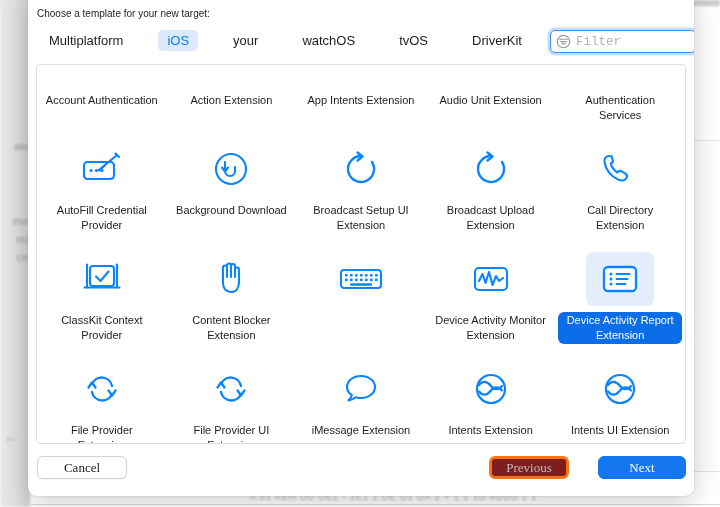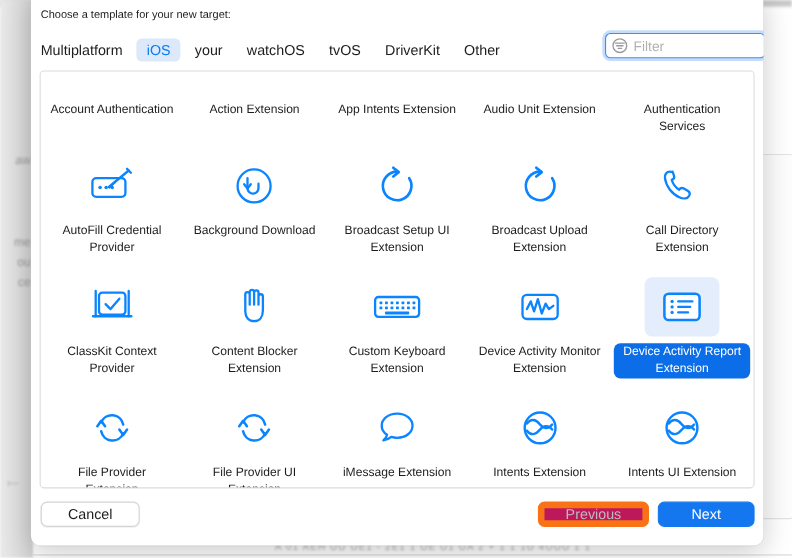--- a/index.html
+++ b/index.html
@@ -99,26 +99,27 @@
     position: absolute;
     left: 9px;
     top: 16px;
     font-size: 10px;
     color: #1d1d1f;
   }
 
   
   .tabbar {
     position: absolute;
-    left: 0;
+    left: 12px;
     top: 38px;
     width: 650px;
     height: 30px;
     display: flex;
-    align-items: center;
+    align-items: flex-start;
+    gap: 22px;
   }
   .tab {
     font-size: 13px;
     color: #1d1d1f;
     padding: 3px 9px;
     border-radius: 5px;
     margin-right: 4px;
     white-space: nowrap;
     cursor: default;
   }
@@ -145,20 +146,21 @@
     box-sizing: border-box;
     display: flex;
     align-items: center;
     padding-left: 5px;
   }
   .filter-icon { width: 15px; height: 15px; flex: 0 0 auto; }
   .filter-placeholder {
     font-size: 12.5px;
     color: #b2b2b4;
     margin-left: 5px;
+    font-family: Liberation Mono, monospace;
   }
 
   
   .content-box {
     position: absolute;
     left: 8px;
     top: 72px;
     width: 650px;
     height: 380px;
     border: 1px solid #dcdcdc;
@@ -221,43 +223,43 @@
     padding: 1px 6px;
     border-radius: 6px;
     box-sizing: border-box;
   }
   .cell.selected .cell-label {
     background: #0b6ee8;
     color: #ffffff;
   }
 
   
-  .footer { position: absolute; left: 0; top: 456px; width: 666px; height: 48px; }
+  .footer { position: absolute; left: 0; top: 456px; width: 666px; height: 48px; font-family: Liberation Serif, serif; }
   .btn {
     position: absolute;
     height: 23px;
     border-radius: 6px;
     font-size: 13px;
     display: flex;
     align-items: center;
     justify-content: center;
     box-sizing: border-box;
     cursor: default;
   }
   .btn-cancel {
     left: 9px; top: 8px; width: 90px;
     background: #ffffff;
     border: 1px solid #d4d4d4;
     color: #1d1d1f;
     box-shadow: 0 0.5px 1px rgba(0,0,0,0.05);
   }
   .btn-previous {
-    left: 461px; top: 8px; width: 101px;
-    background: #be185d;
-    border: 6px solid #f97316;
+    left: 461px; top: 8px; width: 80px;
+    background: #7f1d1d;
+    border: 3px solid #f97316;
     color: #bcbcbe;
   }
   .btn-next {
     left: 570px; top: 8px; width: 88px;
     background: #1477f0;
     border: 1px solid #1477f0;
     color: #ffffff;
   }
 </style>
 </head>
@@ -418,21 +420,20 @@
                 <rect x="12" y="16.6" width="2.6" height="2.6" rx="0.6"></rect>
                 <rect x="17" y="16.6" width="2.6" height="2.6" rx="0.6"></rect>
                 <rect x="22" y="16.6" width="2.6" height="2.6" rx="0.6"></rect>
                 <rect x="27" y="16.6" width="2.6" height="2.6" rx="0.6"></rect>
                 <rect x="32" y="16.6" width="2.6" height="2.6" rx="0.6"></rect>
                 <rect x="37" y="16.6" width="2.6" height="2.6" rx="0.6"></rect>
                 <rect x="12" y="21.2" width="22" height="2.6" rx="0.8"></rect>
               </g>
             </svg>
           </div>
-          <div class="cell-label">Custom Keyboard Extension</div>
         </div>
         <div class="cell">
           <div class="icon-slot">
             <svg width="40" height="36" viewBox="0 0 40 36">
               <rect x="4" y="7" width="32" height="22" rx="4" fill="none" stroke="#0a84ff" stroke-width="2.1"></rect>
               <path d="M8 20 L11.5 13 L14.5 22 L18 11 L21.5 24 L25 15 L28 20 L32 17" fill="none" stroke="#0a84ff" stroke-width="2.1" stroke-linecap="round" stroke-linejoin="round"></path>
             </svg>
           </div>
           <div class="cell-label">Device Activity Monitor Extension</div>
         </div>

